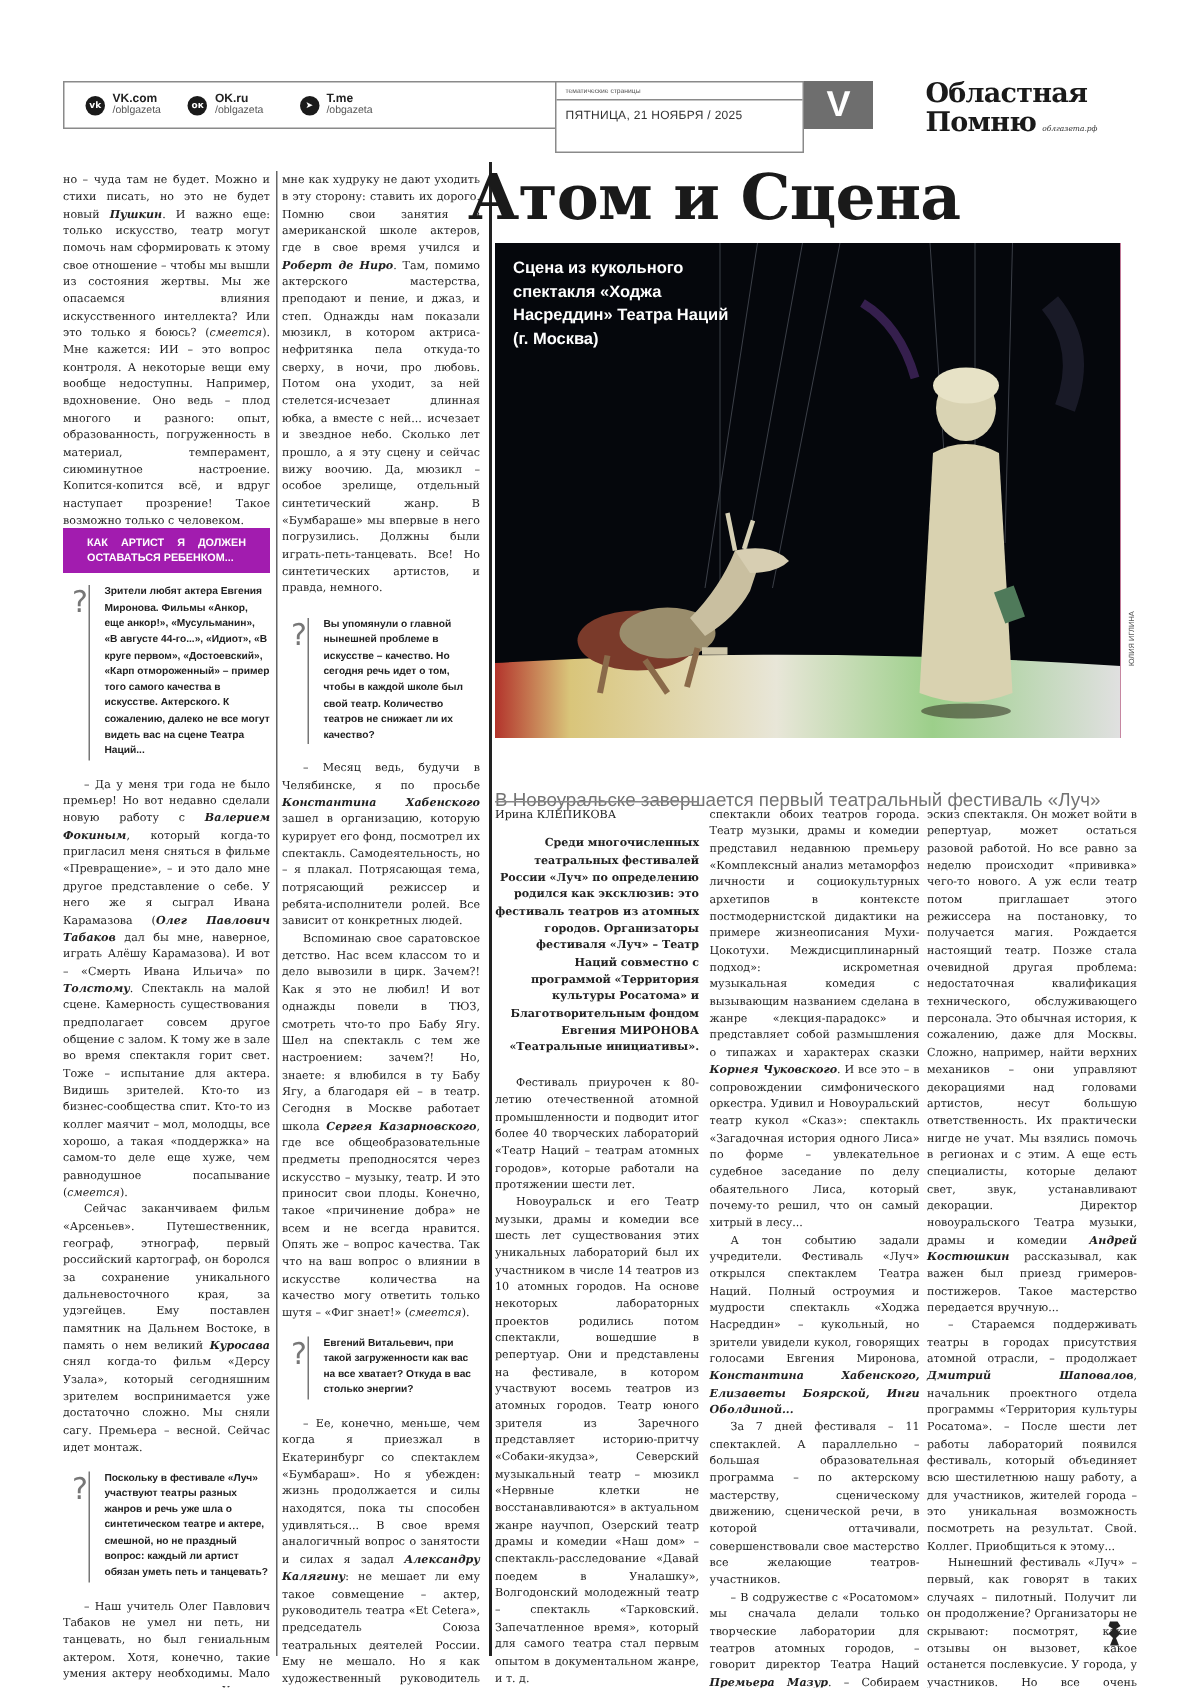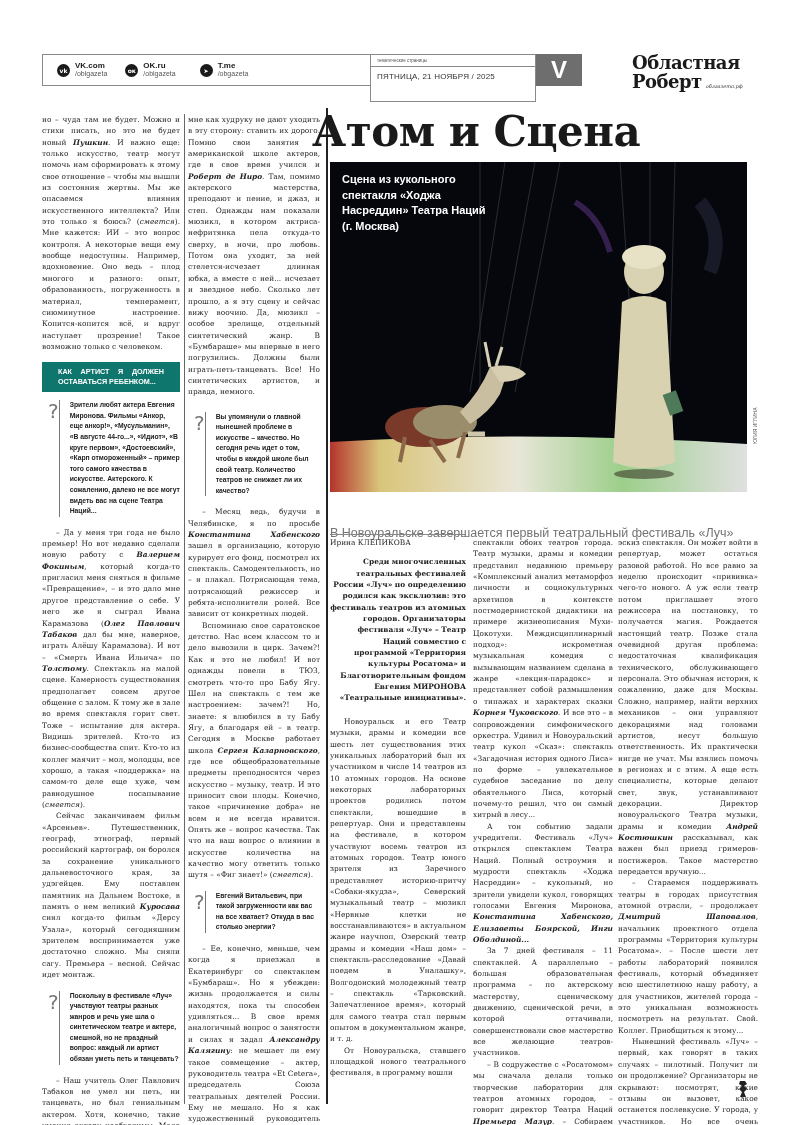--- a/index.html
+++ b/index.html
@@ -18,33 +18,33 @@
   .social-name { font-size: 8px; font-weight: bold; color: #222; display: block; }
   .social-handle { font-size: 7px; color: #555; display: block; }
 
   .date-box { position: absolute; left: 370px; top: 54px; width: 166px; height: 48px;
     border: 1px solid #8a8a8a; font-family: "Liberation Sans", sans-serif; }
   .date-top { height: 12px; border-bottom: 1px solid #8a8a8a; font-size: 4.5px; color: #555; padding: 3px 6px; }
   .date-main { font-size: 8px; color: #333; padding: 5px 6px; letter-spacing: 0.2px; }
   .section-badge { position: absolute; left: 536px; top: 54px; width: 46px; height: 32px; background: #6e6e6e; color: #fff;
     font: bold 24px "Liberation Sans", sans-serif; display: flex; align-items: center; justify-content: center; }
 
-  .logo { position: absolute; left: 632px; top: 54px; width: 150px; font-family: "DejaVu Serif", serif; font-weight: bold; color: #1a1a1a; }
+  .logo { position: absolute; left: 617px; top: 54px; width: 150px; font-family: "DejaVu Serif", serif; font-weight: bold; color: #1a1a1a; }
   .logo-l1 { font-size: 18px; line-height: 18px; display: block; letter-spacing: -0.5px; }
   .logo-l2 { font-size: 18px; line-height: 20px; letter-spacing: -0.5px; }
   .logo-site { font-size: 5px; font-style: italic; font-weight: normal; margin-left: 4px; color: #333; }
 
   
   .col { position: absolute; font-family: "DejaVu Serif", serif; font-size: 7.4px; line-height: 11.35px; text-align: justify; color: #222; hyphens: auto; }
   .col p { text-indent: 0; }
   .col p.ind { text-indent: 14px; }
   .col b.it { font-style: italic; font-weight: bold; }
   .col i { font-style: italic; }
 
-  .dark-head { background: #0f766e; color: #fff; font: bold 7.2px "Liberation Sans", sans-serif; line-height: 10px; padding: 5px 16px; margin: 10px 0 8px 0; }
+  .dark-head { background: #a21caf; color: #fff; font: bold 7.2px "Liberation Sans", sans-serif; line-height: 10px; padding: 5px 16px; margin: 0 0 8px 0; }
   .q-block { display: flex; margin: 2px 0 10px 0; }
   .q-mark { font: 20px "DejaVu Sans", sans-serif; color: #777; width: 24px; line-height: 22px; padding-left: 6px; }
   .q-text { border-left: 1.5px solid #777; padding-left: 10px; font: bold 6.8px "Liberation Sans", sans-serif; line-height: 10.6px; color: #222; text-align: left; }
 
   .vrule { position: absolute; width: 1px; background: #666; }
 
   
   .headline { position: absolute; left: 312px; top: 108px; font-family: "DejaVu Serif", serif; font-size: 42px; line-height: 48px; color: #1a1a1a; letter-spacing: -0.5px; }
   .photo { position: absolute; left: 330px; top: 162px; width: 417px; height: 330px; background: #be185d; overflow: hidden; }
   .photo-caption { position: absolute; left: 12px; top: 10px; color: #fff; font: 11px "Liberation Sans", sans-serif; font-weight: bold; line-height: 15.5px; }
@@ -82,21 +82,21 @@
 </div>
 
 <div class="date-box">
   <div class="date-top">тематические страницы</div>
   <div class="date-main">ПЯТНИЦА, 21 НОЯБРЯ / 2025</div>
 </div>
 <div class="section-badge">V</div>
 
 <div class="logo">
   <span class="logo-l1">Областная</span>
-  <span class="logo-l2">Роберт</span><span class="logo-site">облгазета.рф</span>
+  <span class="logo-l2">Помню</span><span class="logo-site">облгазета.рф</span>
 </div>
 
 <div class="col" style="left:42px; top:114px; width:138px;">
   <p><span>но – чуда там не будет. Можно и стихи писать, но это не будет новый </span><b class="it">Пушкин</b><span>. И важно еще: только искусство, театр могут помочь нам сформировать к этому свое отношение – чтобы мы вышли из состояния жертвы. Мы же опасаемся влияния искусственного интеллекта? Или это только я боюсь? (</span><i>смеется</i><span>). Мне кажется: ИИ – это вопрос контроля. А некоторые вещи ему вообще недоступны. Например, вдохновение. Оно ведь – плод многого и разного: опыт, образованность, погруженность в материал, темперамент, сиюминутное настроение. Копится-копится всё, и вдруг наступает прозрение! Такое возможно только с человеком.</span></p>
 
   <div class="dark-head">КАК АРТИСТ Я ДОЛЖЕН ОСТАВАТЬСЯ РЕБЕНКОМ...</div>
 
   <div class="q-block">
     <span class="q-mark">?</span>
     <div class="q-text">Зрители любят актера Евгения Миронова. Фильмы «Анкор, еще анкор!», «Мусульманин», «В августе 44-го...», «Идиот», «В круге первом», «Достоевский», «Карп отмороженный» – пример того самого качества в искусстве. Актерского. К сожалению, далеко не все могут видеть вас на сцене Театра Наций...</div>
@@ -188,20 +188,21 @@
   <div class="photo-caption" style="width:150px">Сцена из кукольного спектакля «Ходжа Насреддин» Театра Наций (г. Москва)</div>
 </div>
 <div class="photo-credit">ЮЛИЯ ИГЛИНА</div>
 
 <div class="subhead">В Новоуральске завершается первый театральный фестиваль «Луч»</div>
 <div class="byline-rule"></div>
 
 <div class="col" style="left:330px; top:537px; width:136px;">
   <p style="margin-bottom:8px">Ирина КЛЕПИКОВА</p>
   <p class="lead" style="text-align:right; margin-bottom:12px">Среди многочисленных театральных фестивалей России «Луч» по определению родился как эксклюзив: это фестиваль театров из атомных городов. Организаторы фестиваля «Луч» – Театр Наций совместно с программой «Территория культуры Росатома» и Благотворительным фондом Евгения МИРОНОВА «Театральные инициативы».</p>
+  <p class="ind">Фестиваль приурочен к 80-летию отечественной атомной промышленности и подводит итог более 40 творческих лабораторий «Театр Наций – театрам атомных городов», которые работали на протяжении шести лет.</p>
   <p class="ind">Новоуральск и его Театр музыки, драмы и комедии все шесть лет существования этих уникальных лабораторий был их участником в числе 14 театров из 10 атомных городов. На основе некоторых лабораторных проектов родились потом спектакли, вошедшие в репертуар. Они и представлены на фестивале, в котором участвуют восемь театров из атомных городов. Театр юного зрителя из Заречного представляет историю-притчу «Собаки-якудза», Северский музыкальный театр – мюзикл «Нервные клетки не восстанавливаются» в актуальном жанре научпоп, Озерский театр драмы и комедии «Наш дом» – спектакль-расследование «Давай поедем в Уналашку», Волгодонский молодежный театр – спектакль «Тарковский. Запечатленное время», который для самого театра стал первым опытом в документальном жанре, и т. д.</p>
   <p class="ind">От Новоуральска, ставшего площадкой нового театрального фестиваля, в программу вошли</p>
 </div>
 
 <div class="col" style="left:473px; top:537px; width:140px;">
   <p><span>спектакли обоих театров города. Театр музыки, драмы и комедии представил недавнюю премьеру «Комплексный анализ метаморфоз личности и социокультурных архетипов в контексте постмодернистской дидактики на примере жизнеописания Мухи-Цокотухи. Междисциплинарный подход»: искрометная музыкальная комедия с вызывающим названием сделана в жанре «лекция-парадокс» и представляет собой размышления о типажах и характерах сказки </span><b class="it">Корнея Чуковского</b><span>. И все это – в сопровождении симфонического оркестра. Удивил и Новоуральский театр кукол «Сказ»: спектакль «Загадочная история одного Лиса» по форме – увлекательное судебное заседание по делу обаятельного Лиса, который почему-то решил, что он самый хитрый в лесу...</span></p>
   <p class="ind"><span>А тон событию задали учредители. Фестиваль «Луч» открылся спектаклем Театра Наций. Полный остроумия и мудрости спектакль «Ходжа Насреддин» – кукольный, но зрители увидели кукол, говорящих голосами Евгения Миронова, </span><b class="it">Константина Хабенского, Елизаветы Боярской, Инги Оболдиной...</b></p>
   <p class="ind">За 7 дней фестиваля – 11 спектаклей. А параллельно – большая образовательная программа – по актерскому мастерству, сценическому движению, сценической речи, в которой оттачивали, совершенствовали свое мастерство все желающие театров-участников.</p>
   <p class="ind"><span>– В содружестве с «Росатомом» мы сначала делали только творческие лаборатории для театров атомных городов, – говорит директор Театра Наций </span><b class="it">Премьера Мазур</b><span>. – Собираем команду (режиссер, драматург, художник), они приезжают и в течение недели, обсуждая с художественным руководством, делают</span></p>
 </div>

